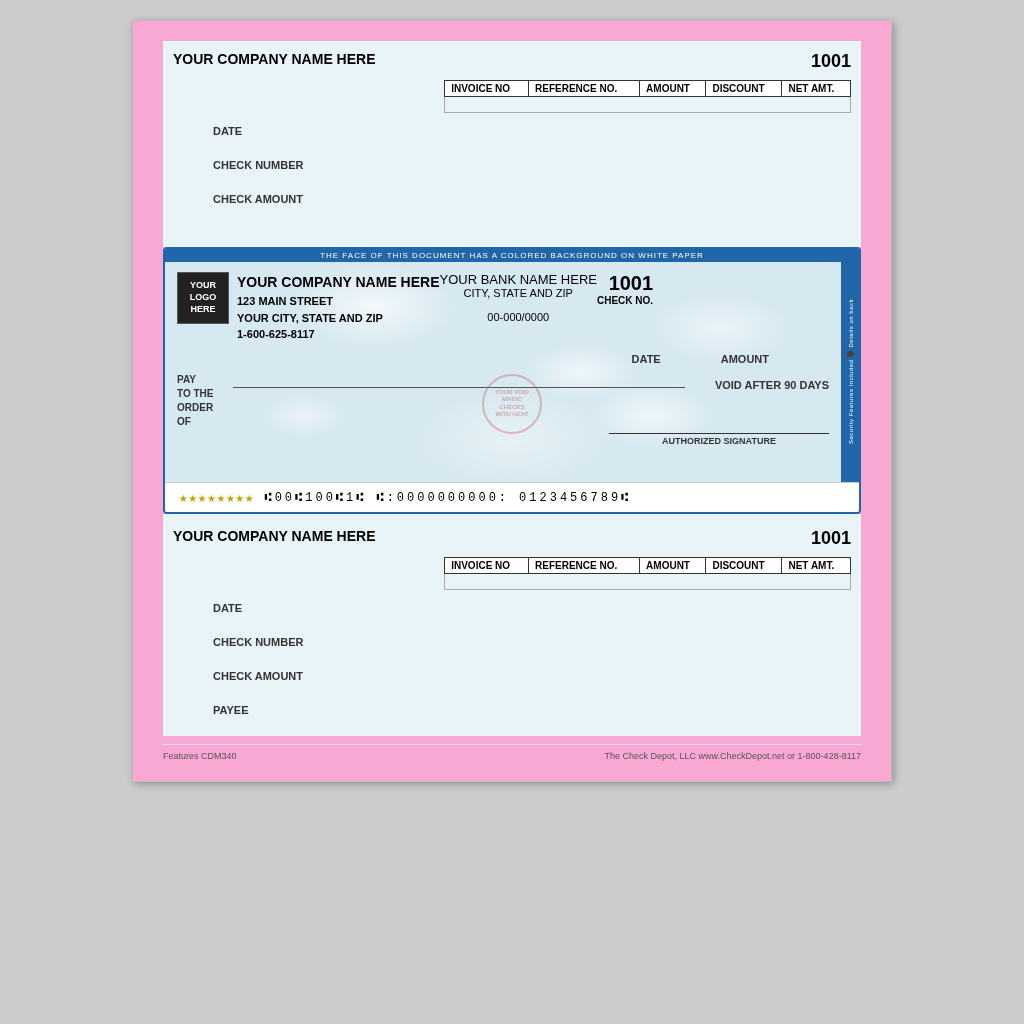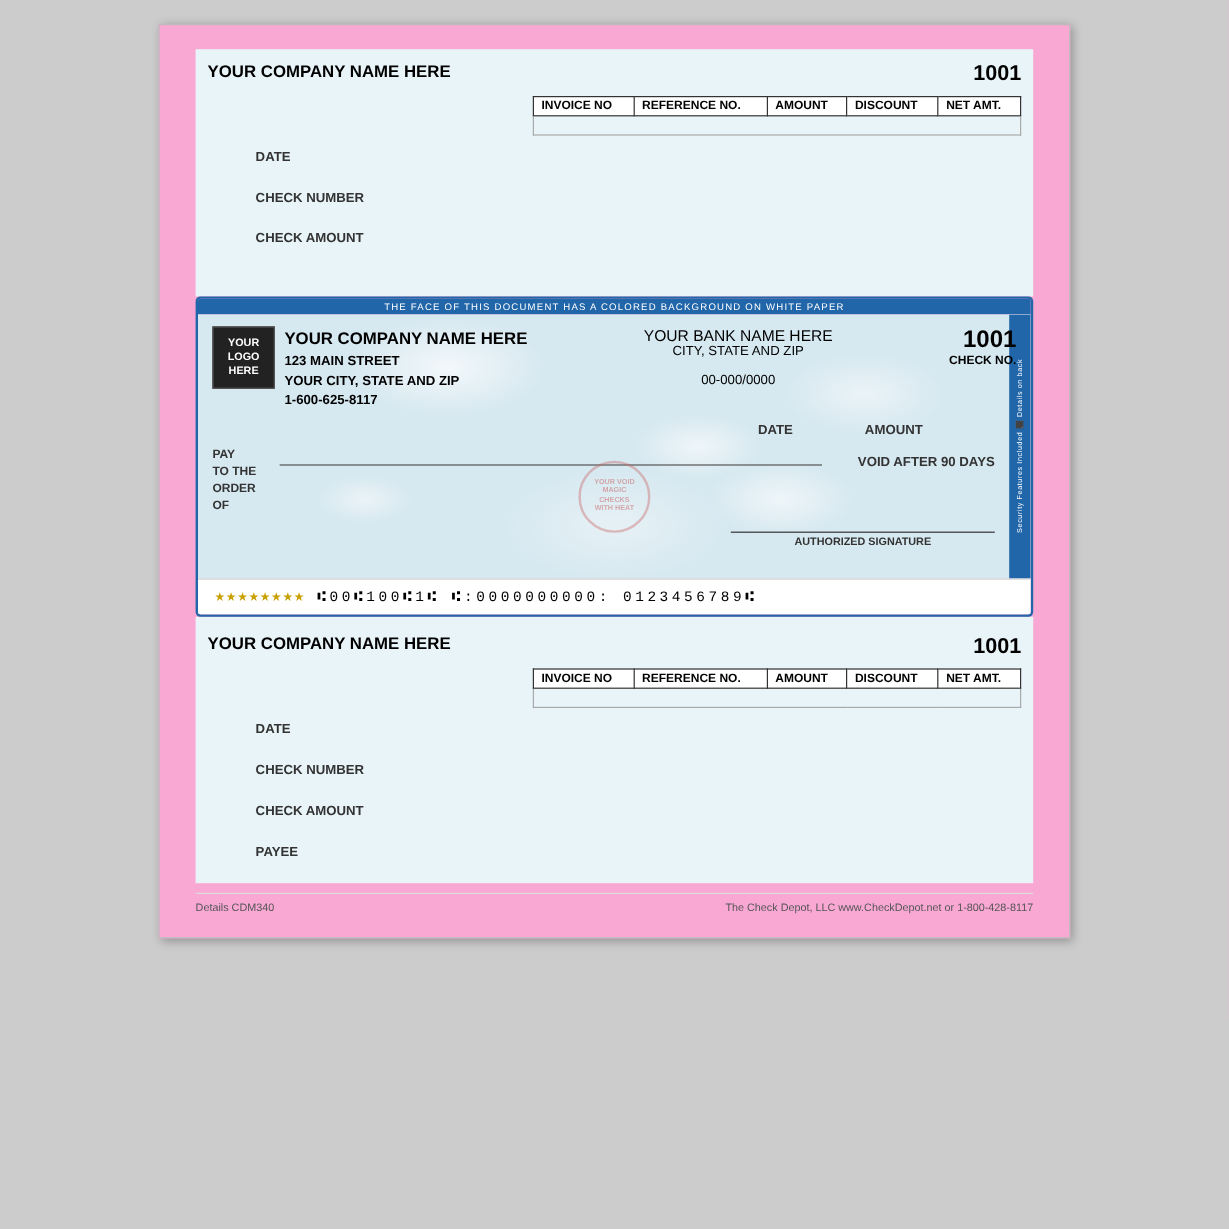--- a/index.html
+++ b/index.html
@@ -108,21 +108,20 @@
         radial-gradient(ellipse 90px 45px at 70% 70%, rgba(255,255,255,0.6) 0%, transparent 70%);
       pointer-events: none;
     }
     .check-content {
       position: relative;
       z-index: 2;
       padding: 10px 12px 8px 12px;
     }
     .check-top-row {
       display: flex;
-      justify-content: space-between;
       align-items: flex-start;
       margin-bottom: 6px;
     }
     .check-logo-area {
       display: flex;
       align-items: flex-start;
       gap: 8px;
     }
     .logo-box {
       background: #222;
@@ -207,21 +206,21 @@
       font-size: 11px;
       font-weight: bold;
       color: #333;
       margin-left: 30px;
       margin-top: 6px;
     }
     .check-bottom-row {
       display: flex;
       justify-content: flex-end;
       align-items: flex-end;
-      margin-top: 14px;
+      margin-top: 4px;
     }
     .signature-line {
       border-top: 1px solid #333;
       width: 220px;
       text-align: center;
       padding-top: 2px;
     }
     .signature-label {
       font-size: 9px;
       color: #333;
@@ -425,17 +424,17 @@
     </table>
     <div class="stub-fields">
       <div class="stub-field">DATE</div>
       <div class="stub-field">CHECK NUMBER</div>
       <div class="stub-field">CHECK AMOUNT</div>
       <div class="stub-field-payee">PAYEE</div>
     </div>
   </div>
 
   <div class="page-footer">
-    <span>Details CDM340</span>
+    <span>Features CDM340</span>
     <span>The Check Depot, LLC  www.CheckDepot.net  or  1-800-428-8117</span>
   </div>
 
 </div>
 
 </body></html>

